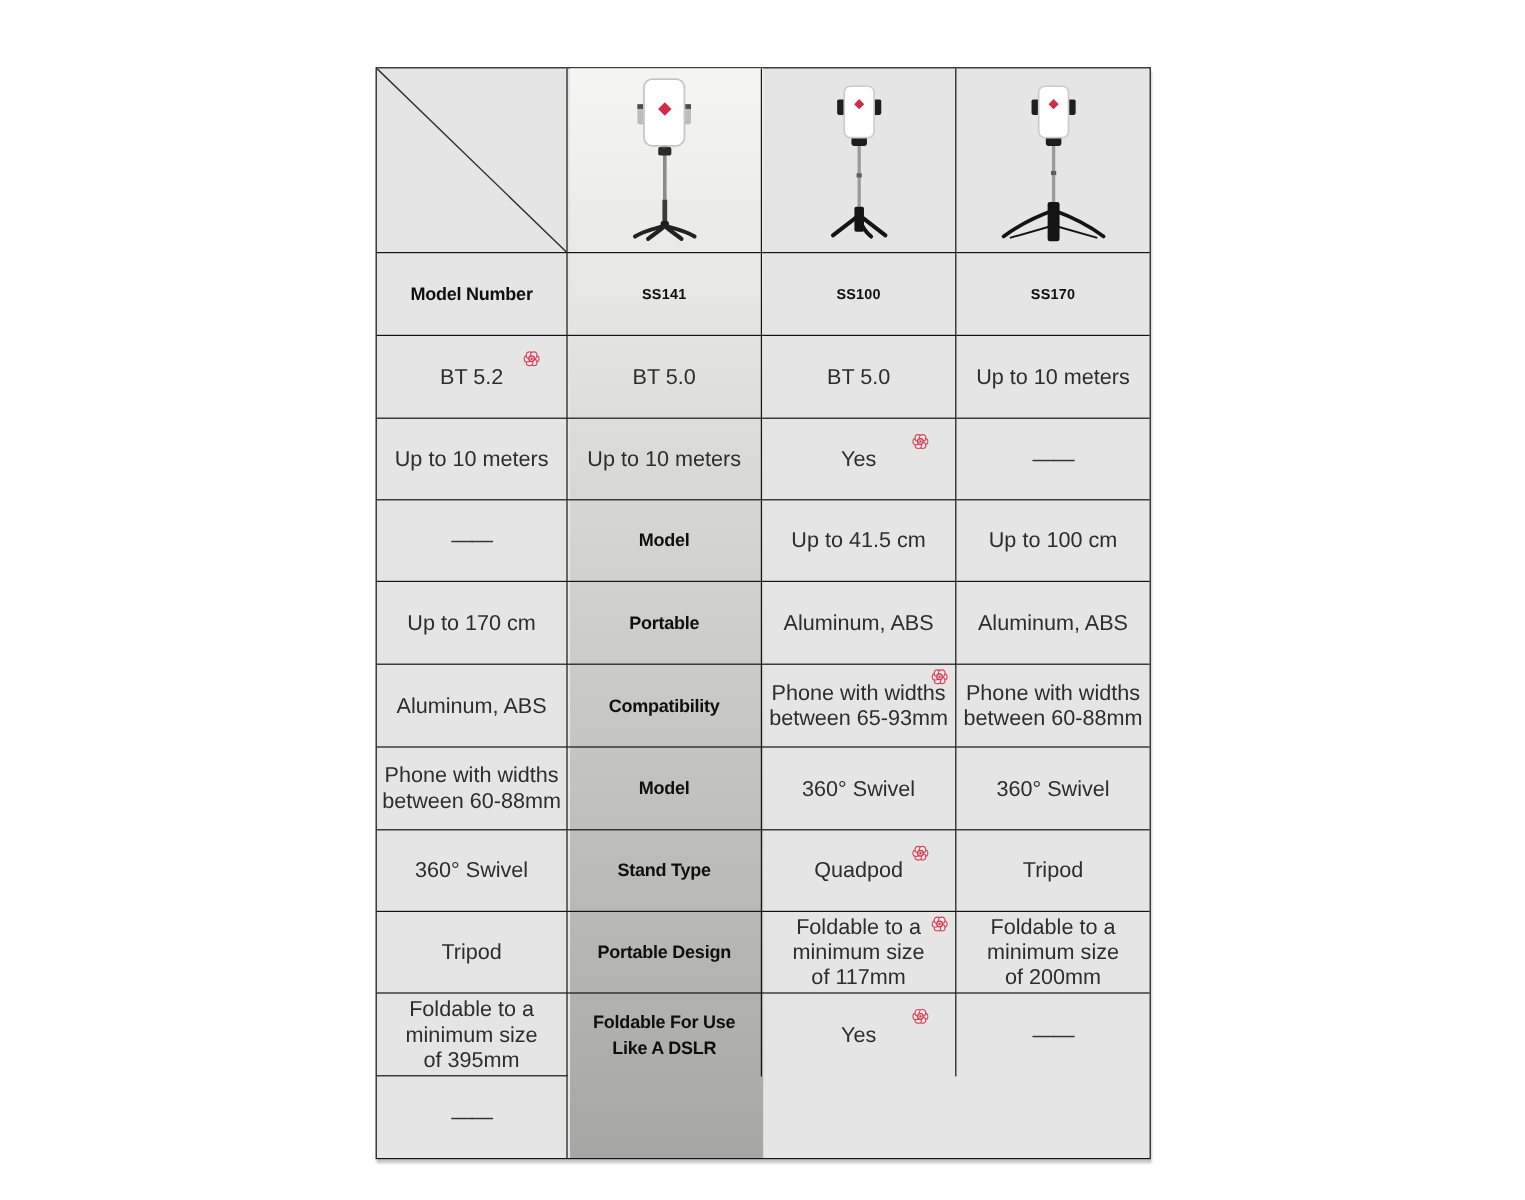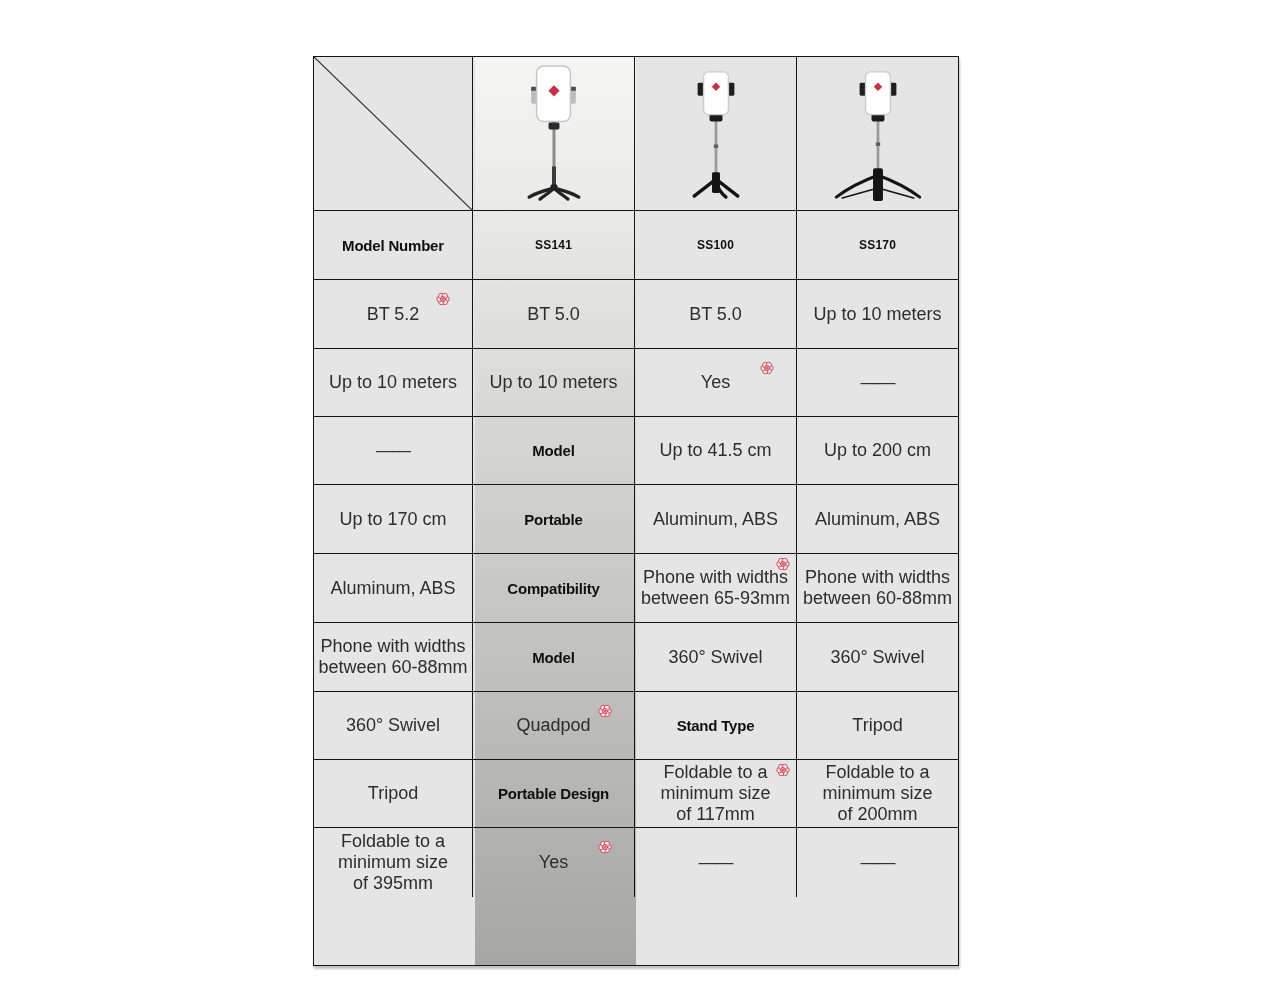--- a/index.html
+++ b/index.html
@@ -169,21 +169,21 @@
       <span>Yes</span>
       <span class="badge bA"><svg width="14" height="14" viewBox="0 0 14 14">
             <use href="#flower"></use>
           </svg></span>
     </div>
     <div class="cell val dashv">——</div>
     <div class="cell val dashv">——</div>
 
     <div class="cell lab">Model</div>
     <div class="cell val">Up to 41.5 cm</div>
-    <div class="cell val">Up to 200 cm</div>
+    <div class="cell val">Up to 100 cm</div>
     <div class="cell val">Up to 170 cm</div>
 
     <div class="cell lab">Portable</div>
     <div class="cell val">Aluminum, ABS</div>
     <div class="cell val">Aluminum, ABS</div>
     <div class="cell val">Aluminum, ABS</div>
 
     <div class="cell lab">Compatibility</div>
     <div class="cell val">
       <span>Phone with widths
@@ -195,46 +195,48 @@
     <div class="cell val">Phone with widths
 between 60-88mm</div>
     <div class="cell val">Phone with widths
 between 60-88mm</div>
 
     <div class="cell lab">Model</div>
     <div class="cell val">360° Swivel</div>
     <div class="cell val">360° Swivel</div>
     <div class="cell val">360° Swivel</div>
 
+    <div class="cell lab">Stand Type</div>
     <div class="cell val">
       <span>Quadpod</span>
       <span class="badge bA"><svg width="14" height="14" viewBox="0 0 14 14">
             <use href="#flower"></use>
           </svg></span>
     </div>
-    <div class="cell lab">Stand Type</div>
     <div class="cell val">Tripod</div>
     <div class="cell val">Tripod</div>
 
     <div class="cell lab">Portable Design</div>
     <div class="cell val">
       <span>Foldable to a
 minimum size
 of 117mm</span>
       <span class="badge bB"><svg width="14" height="14" viewBox="0 0 14 14">
             <use href="#flower"></use>
           </svg></span>
     </div>
     <div class="cell val">Foldable to a
 minimum size
 of 200mm</div>
     <div class="cell val">Foldable to a
 minimum size
 of 395mm</div>
 
+    <div class="cell lab">Foldable For Use
+Like A DSLR</div>
     <div class="cell val">
       <span>Yes</span>
       <span class="badge bA"><svg width="14" height="14" viewBox="0 0 14 14">
             <use href="#flower"></use>
           </svg></span>
     </div>
     <div class="cell val dashv">——</div>
     <div class="cell val dashv">——</div>
 
   </div>

